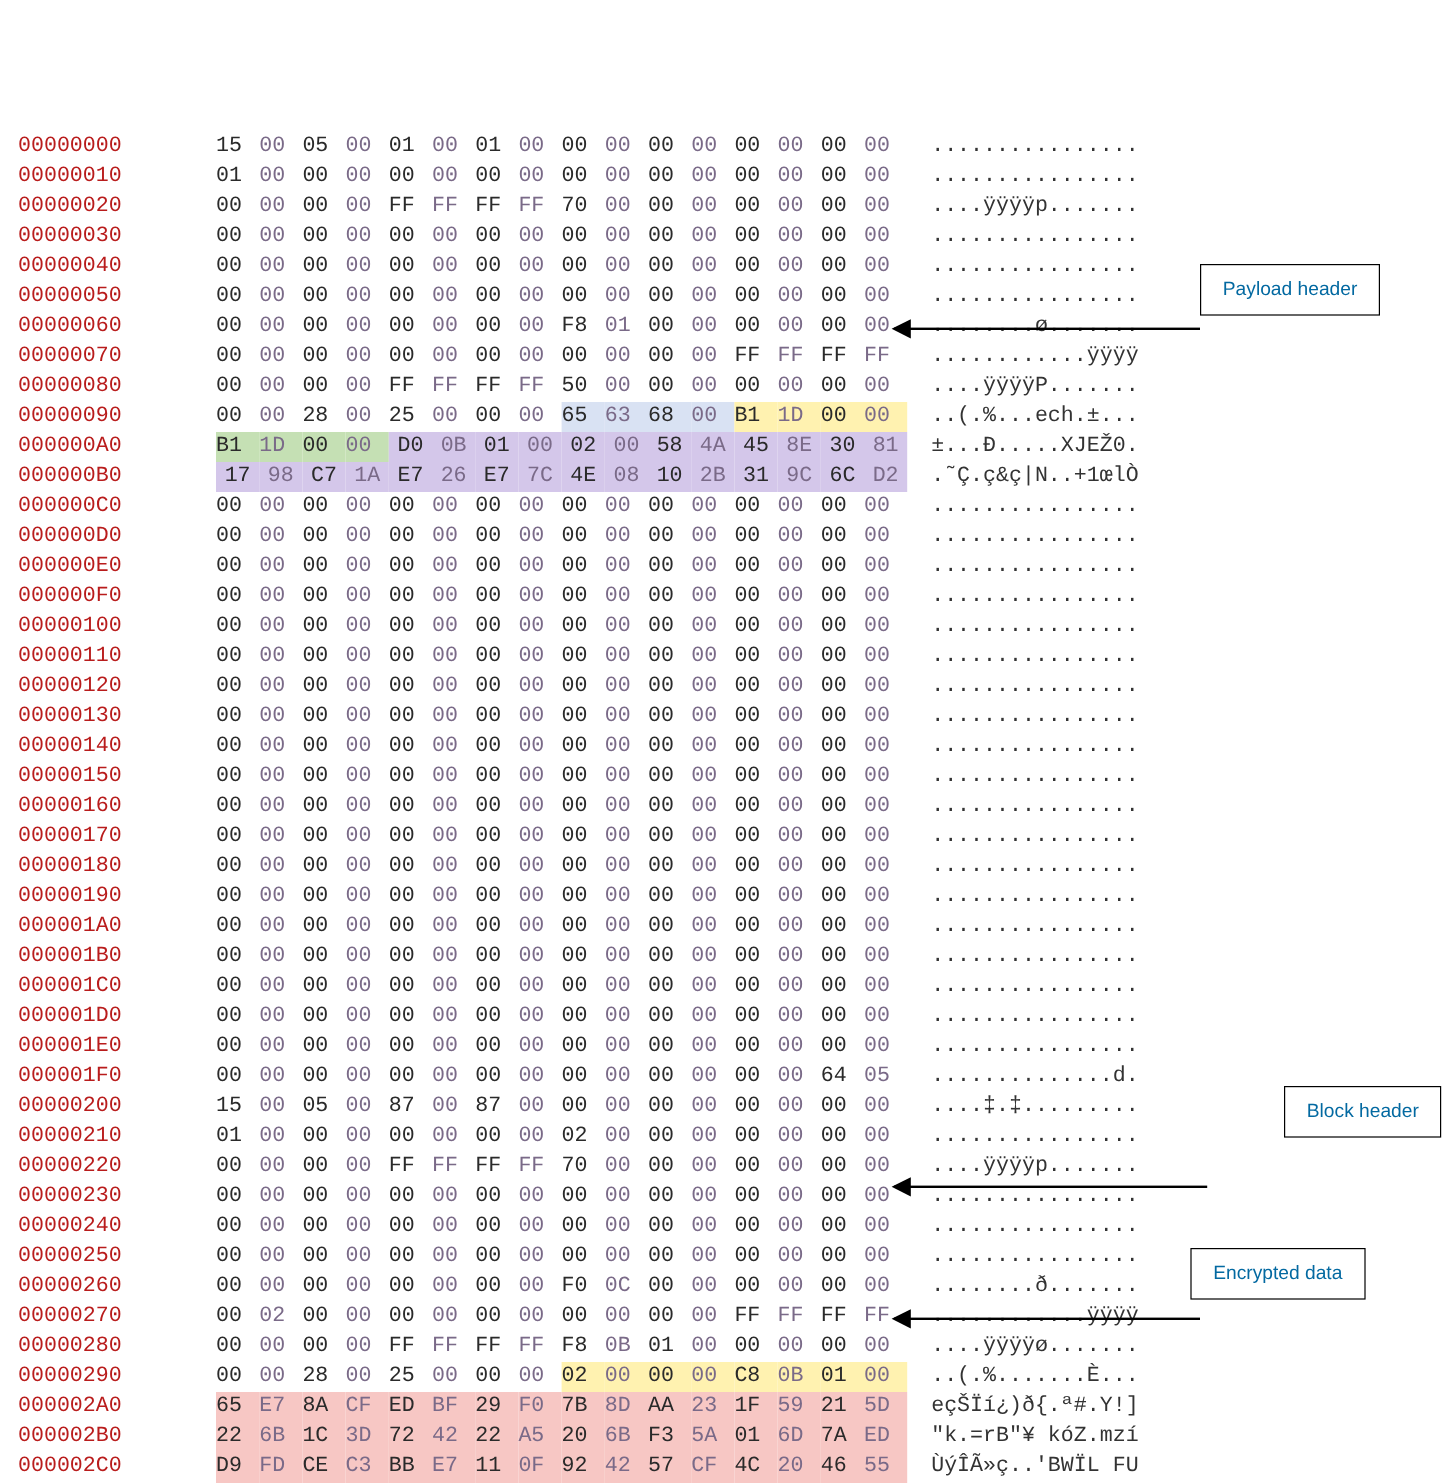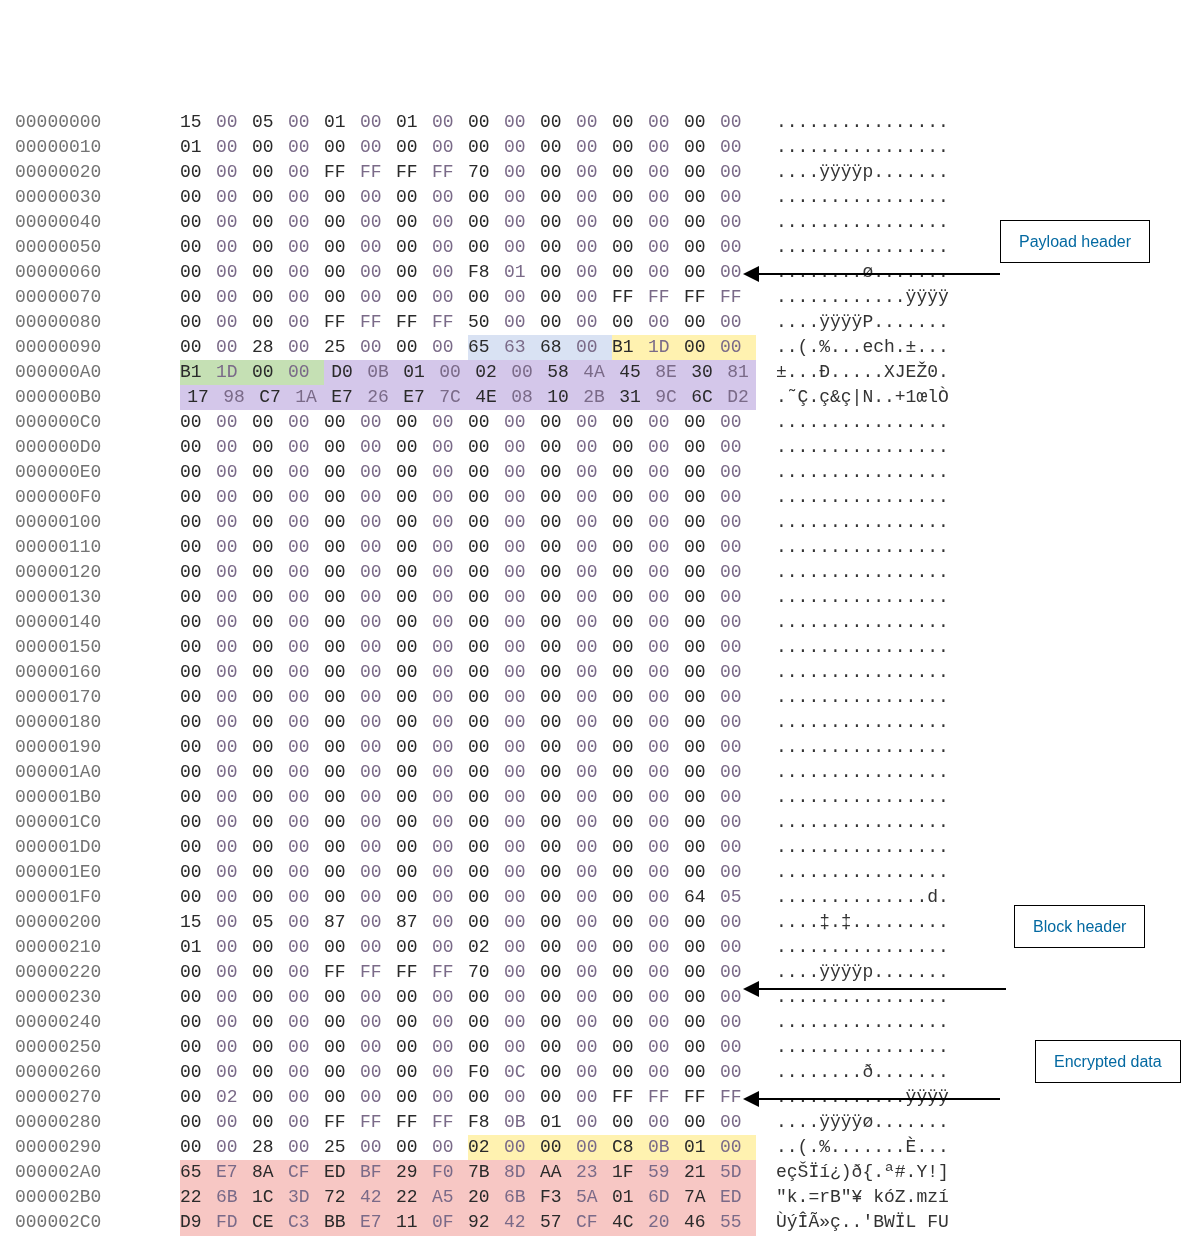--- a/index.html
+++ b/index.html
@@ -8,21 +8,21 @@
     background: #fff;
     font-family: Consolas, "Courier New", monospace;
     font-size: 18px;
     line-height: 25px;
     white-space: pre;
     position: relative;
     width: 1202px;
     box-sizing: border-box;
   }
   .row { display: flex; }
-  .offset { color: #737373; width: 165px; flex: none; }
+  .offset { color: #b91c1c; width: 165px; flex: none; }
   .hexcell { display: inline-block; width: 36px; text-align: left; }
   .c0 { color: #2a2a2a; }   
   .c1 { color: #7a6a88; }   
   .ascii { margin-left: 20px; color: #333; font-family: Consolas,"Courier New",monospace; }
 
   
   .hl-blue   { background: #d9e2f3; }
   .hl-yellow { background: #fff2b0; }
   .hl-green  { background: #c5e0b4; }
   .hl-purple { background: #d4c7ea; text-align: center; }
@@ -58,20 +58,20 @@
 <body>
 
 
 
 <div id="hexview"><div class="row"><span class="offset">00000000</span><span><span class="hexcell c0">15</span><span class="hexcell c1">00</span><span class="hexcell c0">05</span><span class="hexcell c1">00</span><span class="hexcell c0">01</span><span class="hexcell c1">00</span><span class="hexcell c0">01</span><span class="hexcell c1">00</span><span class="hexcell c0">00</span><span class="hexcell c1">00</span><span class="hexcell c0">00</span><span class="hexcell c1">00</span><span class="hexcell c0">00</span><span class="hexcell c1">00</span><span class="hexcell c0">00</span><span class="hexcell c1">00</span></span><span class="ascii">................</span></div><div class="row"><span class="offset">00000010</span><span><span class="hexcell c0">01</span><span class="hexcell c1">00</span><span class="hexcell c0">00</span><span class="hexcell c1">00</span><span class="hexcell c0">00</span><span class="hexcell c1">00</span><span class="hexcell c0">00</span><span class="hexcell c1">00</span><span class="hexcell c0">00</span><span class="hexcell c1">00</span><span class="hexcell c0">00</span><span class="hexcell c1">00</span><span class="hexcell c0">00</span><span class="hexcell c1">00</span><span class="hexcell c0">00</span><span class="hexcell c1">00</span></span><span class="ascii">................</span></div><div class="row"><span class="offset">00000020</span><span><span class="hexcell c0">00</span><span class="hexcell c1">00</span><span class="hexcell c0">00</span><span class="hexcell c1">00</span><span class="hexcell c0">FF</span><span class="hexcell c1">FF</span><span class="hexcell c0">FF</span><span class="hexcell c1">FF</span><span class="hexcell c0">70</span><span class="hexcell c1">00</span><span class="hexcell c0">00</span><span class="hexcell c1">00</span><span class="hexcell c0">00</span><span class="hexcell c1">00</span><span class="hexcell c0">00</span><span class="hexcell c1">00</span></span><span class="ascii">....ÿÿÿÿp.......</span></div><div class="row"><span class="offset">00000030</span><span><span class="hexcell c0">00</span><span class="hexcell c1">00</span><span class="hexcell c0">00</span><span class="hexcell c1">00</span><span class="hexcell c0">00</span><span class="hexcell c1">00</span><span class="hexcell c0">00</span><span class="hexcell c1">00</span><span class="hexcell c0">00</span><span class="hexcell c1">00</span><span class="hexcell c0">00</span><span class="hexcell c1">00</span><span class="hexcell c0">00</span><span class="hexcell c1">00</span><span class="hexcell c0">00</span><span class="hexcell c1">00</span></span><span class="ascii">................</span></div><div class="row"><span class="offset">00000040</span><span><span class="hexcell c0">00</span><span class="hexcell c1">00</span><span class="hexcell c0">00</span><span class="hexcell c1">00</span><span class="hexcell c0">00</span><span class="hexcell c1">00</span><span class="hexcell c0">00</span><span class="hexcell c1">00</span><span class="hexcell c0">00</span><span class="hexcell c1">00</span><span class="hexcell c0">00</span><span class="hexcell c1">00</span><span class="hexcell c0">00</span><span class="hexcell c1">00</span><span class="hexcell c0">00</span><span class="hexcell c1">00</span></span><span class="ascii">................</span></div><div class="row"><span class="offset">00000050</span><span><span class="hexcell c0">00</span><span class="hexcell c1">00</span><span class="hexcell c0">00</span><span class="hexcell c1">00</span><span class="hexcell c0">00</span><span class="hexcell c1">00</span><span class="hexcell c0">00</span><span class="hexcell c1">00</span><span class="hexcell c0">00</span><span class="hexcell c1">00</span><span class="hexcell c0">00</span><span class="hexcell c1">00</span><span class="hexcell c0">00</span><span class="hexcell c1">00</span><span class="hexcell c0">00</span><span class="hexcell c1">00</span></span><span class="ascii">................</span></div><div class="row"><span class="offset">00000060</span><span><span class="hexcell c0">00</span><span class="hexcell c1">00</span><span class="hexcell c0">00</span><span class="hexcell c1">00</span><span class="hexcell c0">00</span><span class="hexcell c1">00</span><span class="hexcell c0">00</span><span class="hexcell c1">00</span><span class="hexcell c0">F8</span><span class="hexcell c1">01</span><span class="hexcell c0">00</span><span class="hexcell c1">00</span><span class="hexcell c0">00</span><span class="hexcell c1">00</span><span class="hexcell c0">00</span><span class="hexcell c1">00</span></span><span class="ascii">........ø.......</span></div><div class="row"><span class="offset">00000070</span><span><span class="hexcell c0">00</span><span class="hexcell c1">00</span><span class="hexcell c0">00</span><span class="hexcell c1">00</span><span class="hexcell c0">00</span><span class="hexcell c1">00</span><span class="hexcell c0">00</span><span class="hexcell c1">00</span><span class="hexcell c0">00</span><span class="hexcell c1">00</span><span class="hexcell c0">00</span><span class="hexcell c1">00</span><span class="hexcell c0">FF</span><span class="hexcell c1">FF</span><span class="hexcell c0">FF</span><span class="hexcell c1">FF</span></span><span class="ascii">............ÿÿÿÿ</span></div><div class="row"><span class="offset">00000080</span><span><span class="hexcell c0">00</span><span class="hexcell c1">00</span><span class="hexcell c0">00</span><span class="hexcell c1">00</span><span class="hexcell c0">FF</span><span class="hexcell c1">FF</span><span class="hexcell c0">FF</span><span class="hexcell c1">FF</span><span class="hexcell c0">50</span><span class="hexcell c1">00</span><span class="hexcell c0">00</span><span class="hexcell c1">00</span><span class="hexcell c0">00</span><span class="hexcell c1">00</span><span class="hexcell c0">00</span><span class="hexcell c1">00</span></span><span class="ascii">....ÿÿÿÿP.......</span></div><div class="row"><span class="offset">00000090</span><span><span class="hexcell c0">00</span><span class="hexcell c1">00</span><span class="hexcell c0">28</span><span class="hexcell c1">00</span><span class="hexcell c0">25</span><span class="hexcell c1">00</span><span class="hexcell c0">00</span><span class="hexcell c1">00</span><span class="hexcell c0 hl-blue">65</span><span class="hexcell c1 hl-blue">63</span><span class="hexcell c0 hl-blue">68</span><span class="hexcell c1 hl-blue">00</span><span class="hexcell c0 hl-yellow">B1</span><span class="hexcell c1 hl-yellow">1D</span><span class="hexcell c0 hl-yellow">00</span><span class="hexcell c1 hl-yellow">00</span></span><span class="ascii">..(.%...ech.±...</span></div><div class="row"><span class="offset">000000A0</span><span><span class="hexcell c0 hl-green">B1</span><span class="hexcell c1 hl-green">1D</span><span class="hexcell c0 hl-green">00</span><span class="hexcell c1 hl-green">00</span><span class="hexcell c0 hl-purple">D0</span><span class="hexcell c1 hl-purple">0B</span><span class="hexcell c0 hl-purple">01</span><span class="hexcell c1 hl-purple">00</span><span class="hexcell c0 hl-purple">02</span><span class="hexcell c1 hl-purple">00</span><span class="hexcell c0 hl-purple">58</span><span class="hexcell c1 hl-purple">4A</span><span class="hexcell c0 hl-purple">45</span><span class="hexcell c1 hl-purple">8E</span><span class="hexcell c0 hl-purple">30</span><span class="hexcell c1 hl-purple">81</span></span><span class="ascii">±...Ð.....XJEŽ0.</span></div><div class="row"><span class="offset">000000B0</span><span><span class="hexcell c0 hl-purple">17</span><span class="hexcell c1 hl-purple">98</span><span class="hexcell c0 hl-purple">C7</span><span class="hexcell c1 hl-purple">1A</span><span class="hexcell c0 hl-purple">E7</span><span class="hexcell c1 hl-purple">26</span><span class="hexcell c0 hl-purple">E7</span><span class="hexcell c1 hl-purple">7C</span><span class="hexcell c0 hl-purple">4E</span><span class="hexcell c1 hl-purple">08</span><span class="hexcell c0 hl-purple">10</span><span class="hexcell c1 hl-purple">2B</span><span class="hexcell c0 hl-purple">31</span><span class="hexcell c1 hl-purple">9C</span><span class="hexcell c0 hl-purple">6C</span><span class="hexcell c1 hl-purple">D2</span></span><span class="ascii">.˜Ç.ç&amp;ç|N..+1œlÒ</span></div><div class="row"><span class="offset">000000C0</span><span><span class="hexcell c0">00</span><span class="hexcell c1">00</span><span class="hexcell c0">00</span><span class="hexcell c1">00</span><span class="hexcell c0">00</span><span class="hexcell c1">00</span><span class="hexcell c0">00</span><span class="hexcell c1">00</span><span class="hexcell c0">00</span><span class="hexcell c1">00</span><span class="hexcell c0">00</span><span class="hexcell c1">00</span><span class="hexcell c0">00</span><span class="hexcell c1">00</span><span class="hexcell c0">00</span><span class="hexcell c1">00</span></span><span class="ascii">................</span></div><div class="row"><span class="offset">000000D0</span><span><span class="hexcell c0">00</span><span class="hexcell c1">00</span><span class="hexcell c0">00</span><span class="hexcell c1">00</span><span class="hexcell c0">00</span><span class="hexcell c1">00</span><span class="hexcell c0">00</span><span class="hexcell c1">00</span><span class="hexcell c0">00</span><span class="hexcell c1">00</span><span class="hexcell c0">00</span><span class="hexcell c1">00</span><span class="hexcell c0">00</span><span class="hexcell c1">00</span><span class="hexcell c0">00</span><span class="hexcell c1">00</span></span><span class="ascii">................</span></div><div class="row"><span class="offset">000000E0</span><span><span class="hexcell c0">00</span><span class="hexcell c1">00</span><span class="hexcell c0">00</span><span class="hexcell c1">00</span><span class="hexcell c0">00</span><span class="hexcell c1">00</span><span class="hexcell c0">00</span><span class="hexcell c1">00</span><span class="hexcell c0">00</span><span class="hexcell c1">00</span><span class="hexcell c0">00</span><span class="hexcell c1">00</span><span class="hexcell c0">00</span><span class="hexcell c1">00</span><span class="hexcell c0">00</span><span class="hexcell c1">00</span></span><span class="ascii">................</span></div><div class="row"><span class="offset">000000F0</span><span><span class="hexcell c0">00</span><span class="hexcell c1">00</span><span class="hexcell c0">00</span><span class="hexcell c1">00</span><span class="hexcell c0">00</span><span class="hexcell c1">00</span><span class="hexcell c0">00</span><span class="hexcell c1">00</span><span class="hexcell c0">00</span><span class="hexcell c1">00</span><span class="hexcell c0">00</span><span class="hexcell c1">00</span><span class="hexcell c0">00</span><span class="hexcell c1">00</span><span class="hexcell c0">00</span><span class="hexcell c1">00</span></span><span class="ascii">................</span></div><div class="row"><span class="offset">00000100</span><span><span class="hexcell c0">00</span><span class="hexcell c1">00</span><span class="hexcell c0">00</span><span class="hexcell c1">00</span><span class="hexcell c0">00</span><span class="hexcell c1">00</span><span class="hexcell c0">00</span><span class="hexcell c1">00</span><span class="hexcell c0">00</span><span class="hexcell c1">00</span><span class="hexcell c0">00</span><span class="hexcell c1">00</span><span class="hexcell c0">00</span><span class="hexcell c1">00</span><span class="hexcell c0">00</span><span class="hexcell c1">00</span></span><span class="ascii">................</span></div><div class="row"><span class="offset">00000110</span><span><span class="hexcell c0">00</span><span class="hexcell c1">00</span><span class="hexcell c0">00</span><span class="hexcell c1">00</span><span class="hexcell c0">00</span><span class="hexcell c1">00</span><span class="hexcell c0">00</span><span class="hexcell c1">00</span><span class="hexcell c0">00</span><span class="hexcell c1">00</span><span class="hexcell c0">00</span><span class="hexcell c1">00</span><span class="hexcell c0">00</span><span class="hexcell c1">00</span><span class="hexcell c0">00</span><span class="hexcell c1">00</span></span><span class="ascii">................</span></div><div class="row"><span class="offset">00000120</span><span><span class="hexcell c0">00</span><span class="hexcell c1">00</span><span class="hexcell c0">00</span><span class="hexcell c1">00</span><span class="hexcell c0">00</span><span class="hexcell c1">00</span><span class="hexcell c0">00</span><span class="hexcell c1">00</span><span class="hexcell c0">00</span><span class="hexcell c1">00</span><span class="hexcell c0">00</span><span class="hexcell c1">00</span><span class="hexcell c0">00</span><span class="hexcell c1">00</span><span class="hexcell c0">00</span><span class="hexcell c1">00</span></span><span class="ascii">................</span></div><div class="row"><span class="offset">00000130</span><span><span class="hexcell c0">00</span><span class="hexcell c1">00</span><span class="hexcell c0">00</span><span class="hexcell c1">00</span><span class="hexcell c0">00</span><span class="hexcell c1">00</span><span class="hexcell c0">00</span><span class="hexcell c1">00</span><span class="hexcell c0">00</span><span class="hexcell c1">00</span><span class="hexcell c0">00</span><span class="hexcell c1">00</span><span class="hexcell c0">00</span><span class="hexcell c1">00</span><span class="hexcell c0">00</span><span class="hexcell c1">00</span></span><span class="ascii">................</span></div><div class="row"><span class="offset">00000140</span><span><span class="hexcell c0">00</span><span class="hexcell c1">00</span><span class="hexcell c0">00</span><span class="hexcell c1">00</span><span class="hexcell c0">00</span><span class="hexcell c1">00</span><span class="hexcell c0">00</span><span class="hexcell c1">00</span><span class="hexcell c0">00</span><span class="hexcell c1">00</span><span class="hexcell c0">00</span><span class="hexcell c1">00</span><span class="hexcell c0">00</span><span class="hexcell c1">00</span><span class="hexcell c0">00</span><span class="hexcell c1">00</span></span><span class="ascii">................</span></div><div class="row"><span class="offset">00000150</span><span><span class="hexcell c0">00</span><span class="hexcell c1">00</span><span class="hexcell c0">00</span><span class="hexcell c1">00</span><span class="hexcell c0">00</span><span class="hexcell c1">00</span><span class="hexcell c0">00</span><span class="hexcell c1">00</span><span class="hexcell c0">00</span><span class="hexcell c1">00</span><span class="hexcell c0">00</span><span class="hexcell c1">00</span><span class="hexcell c0">00</span><span class="hexcell c1">00</span><span class="hexcell c0">00</span><span class="hexcell c1">00</span></span><span class="ascii">................</span></div><div class="row"><span class="offset">00000160</span><span><span class="hexcell c0">00</span><span class="hexcell c1">00</span><span class="hexcell c0">00</span><span class="hexcell c1">00</span><span class="hexcell c0">00</span><span class="hexcell c1">00</span><span class="hexcell c0">00</span><span class="hexcell c1">00</span><span class="hexcell c0">00</span><span class="hexcell c1">00</span><span class="hexcell c0">00</span><span class="hexcell c1">00</span><span class="hexcell c0">00</span><span class="hexcell c1">00</span><span class="hexcell c0">00</span><span class="hexcell c1">00</span></span><span class="ascii">................</span></div><div class="row"><span class="offset">00000170</span><span><span class="hexcell c0">00</span><span class="hexcell c1">00</span><span class="hexcell c0">00</span><span class="hexcell c1">00</span><span class="hexcell c0">00</span><span class="hexcell c1">00</span><span class="hexcell c0">00</span><span class="hexcell c1">00</span><span class="hexcell c0">00</span><span class="hexcell c1">00</span><span class="hexcell c0">00</span><span class="hexcell c1">00</span><span class="hexcell c0">00</span><span class="hexcell c1">00</span><span class="hexcell c0">00</span><span class="hexcell c1">00</span></span><span class="ascii">................</span></div><div class="row"><span class="offset">00000180</span><span><span class="hexcell c0">00</span><span class="hexcell c1">00</span><span class="hexcell c0">00</span><span class="hexcell c1">00</span><span class="hexcell c0">00</span><span class="hexcell c1">00</span><span class="hexcell c0">00</span><span class="hexcell c1">00</span><span class="hexcell c0">00</span><span class="hexcell c1">00</span><span class="hexcell c0">00</span><span class="hexcell c1">00</span><span class="hexcell c0">00</span><span class="hexcell c1">00</span><span class="hexcell c0">00</span><span class="hexcell c1">00</span></span><span class="ascii">................</span></div><div class="row"><span class="offset">00000190</span><span><span class="hexcell c0">00</span><span class="hexcell c1">00</span><span class="hexcell c0">00</span><span class="hexcell c1">00</span><span class="hexcell c0">00</span><span class="hexcell c1">00</span><span class="hexcell c0">00</span><span class="hexcell c1">00</span><span class="hexcell c0">00</span><span class="hexcell c1">00</span><span class="hexcell c0">00</span><span class="hexcell c1">00</span><span class="hexcell c0">00</span><span class="hexcell c1">00</span><span class="hexcell c0">00</span><span class="hexcell c1">00</span></span><span class="ascii">................</span></div><div class="row"><span class="offset">000001A0</span><span><span class="hexcell c0">00</span><span class="hexcell c1">00</span><span class="hexcell c0">00</span><span class="hexcell c1">00</span><span class="hexcell c0">00</span><span class="hexcell c1">00</span><span class="hexcell c0">00</span><span class="hexcell c1">00</span><span class="hexcell c0">00</span><span class="hexcell c1">00</span><span class="hexcell c0">00</span><span class="hexcell c1">00</span><span class="hexcell c0">00</span><span class="hexcell c1">00</span><span class="hexcell c0">00</span><span class="hexcell c1">00</span></span><span class="ascii">................</span></div><div class="row"><span class="offset">000001B0</span><span><span class="hexcell c0">00</span><span class="hexcell c1">00</span><span class="hexcell c0">00</span><span class="hexcell c1">00</span><span class="hexcell c0">00</span><span class="hexcell c1">00</span><span class="hexcell c0">00</span><span class="hexcell c1">00</span><span class="hexcell c0">00</span><span class="hexcell c1">00</span><span class="hexcell c0">00</span><span class="hexcell c1">00</span><span class="hexcell c0">00</span><span class="hexcell c1">00</span><span class="hexcell c0">00</span><span class="hexcell c1">00</span></span><span class="ascii">................</span></div><div class="row"><span class="offset">000001C0</span><span><span class="hexcell c0">00</span><span class="hexcell c1">00</span><span class="hexcell c0">00</span><span class="hexcell c1">00</span><span class="hexcell c0">00</span><span class="hexcell c1">00</span><span class="hexcell c0">00</span><span class="hexcell c1">00</span><span class="hexcell c0">00</span><span class="hexcell c1">00</span><span class="hexcell c0">00</span><span class="hexcell c1">00</span><span class="hexcell c0">00</span><span class="hexcell c1">00</span><span class="hexcell c0">00</span><span class="hexcell c1">00</span></span><span class="ascii">................</span></div><div class="row"><span class="offset">000001D0</span><span><span class="hexcell c0">00</span><span class="hexcell c1">00</span><span class="hexcell c0">00</span><span class="hexcell c1">00</span><span class="hexcell c0">00</span><span class="hexcell c1">00</span><span class="hexcell c0">00</span><span class="hexcell c1">00</span><span class="hexcell c0">00</span><span class="hexcell c1">00</span><span class="hexcell c0">00</span><span class="hexcell c1">00</span><span class="hexcell c0">00</span><span class="hexcell c1">00</span><span class="hexcell c0">00</span><span class="hexcell c1">00</span></span><span class="ascii">................</span></div><div class="row"><span class="offset">000001E0</span><span><span class="hexcell c0">00</span><span class="hexcell c1">00</span><span class="hexcell c0">00</span><span class="hexcell c1">00</span><span class="hexcell c0">00</span><span class="hexcell c1">00</span><span class="hexcell c0">00</span><span class="hexcell c1">00</span><span class="hexcell c0">00</span><span class="hexcell c1">00</span><span class="hexcell c0">00</span><span class="hexcell c1">00</span><span class="hexcell c0">00</span><span class="hexcell c1">00</span><span class="hexcell c0">00</span><span class="hexcell c1">00</span></span><span class="ascii">................</span></div><div class="row"><span class="offset">000001F0</span><span><span class="hexcell c0">00</span><span class="hexcell c1">00</span><span class="hexcell c0">00</span><span class="hexcell c1">00</span><span class="hexcell c0">00</span><span class="hexcell c1">00</span><span class="hexcell c0">00</span><span class="hexcell c1">00</span><span class="hexcell c0">00</span><span class="hexcell c1">00</span><span class="hexcell c0">00</span><span class="hexcell c1">00</span><span class="hexcell c0">00</span><span class="hexcell c1">00</span><span class="hexcell c0">64</span><span class="hexcell c1">05</span></span><span class="ascii">..............d.</span></div><div class="row"><span class="offset">00000200</span><span><span class="hexcell c0">15</span><span class="hexcell c1">00</span><span class="hexcell c0">05</span><span class="hexcell c1">00</span><span class="hexcell c0">87</span><span class="hexcell c1">00</span><span class="hexcell c0">87</span><span class="hexcell c1">00</span><span class="hexcell c0">00</span><span class="hexcell c1">00</span><span class="hexcell c0">00</span><span class="hexcell c1">00</span><span class="hexcell c0">00</span><span class="hexcell c1">00</span><span class="hexcell c0">00</span><span class="hexcell c1">00</span></span><span class="ascii">....‡.‡.........</span></div><div class="row"><span class="offset">00000210</span><span><span class="hexcell c0">01</span><span class="hexcell c1">00</span><span class="hexcell c0">00</span><span class="hexcell c1">00</span><span class="hexcell c0">00</span><span class="hexcell c1">00</span><span class="hexcell c0">00</span><span class="hexcell c1">00</span><span class="hexcell c0">02</span><span class="hexcell c1">00</span><span class="hexcell c0">00</span><span class="hexcell c1">00</span><span class="hexcell c0">00</span><span class="hexcell c1">00</span><span class="hexcell c0">00</span><span class="hexcell c1">00</span></span><span class="ascii">................</span></div><div class="row"><span class="offset">00000220</span><span><span class="hexcell c0">00</span><span class="hexcell c1">00</span><span class="hexcell c0">00</span><span class="hexcell c1">00</span><span class="hexcell c0">FF</span><span class="hexcell c1">FF</span><span class="hexcell c0">FF</span><span class="hexcell c1">FF</span><span class="hexcell c0">70</span><span class="hexcell c1">00</span><span class="hexcell c0">00</span><span class="hexcell c1">00</span><span class="hexcell c0">00</span><span class="hexcell c1">00</span><span class="hexcell c0">00</span><span class="hexcell c1">00</span></span><span class="ascii">....ÿÿÿÿp.......</span></div><div class="row"><span class="offset">00000230</span><span><span class="hexcell c0">00</span><span class="hexcell c1">00</span><span class="hexcell c0">00</span><span class="hexcell c1">00</span><span class="hexcell c0">00</span><span class="hexcell c1">00</span><span class="hexcell c0">00</span><span class="hexcell c1">00</span><span class="hexcell c0">00</span><span class="hexcell c1">00</span><span class="hexcell c0">00</span><span class="hexcell c1">00</span><span class="hexcell c0">00</span><span class="hexcell c1">00</span><span class="hexcell c0">00</span><span class="hexcell c1">00</span></span><span class="ascii">................</span></div><div class="row"><span class="offset">00000240</span><span><span class="hexcell c0">00</span><span class="hexcell c1">00</span><span class="hexcell c0">00</span><span class="hexcell c1">00</span><span class="hexcell c0">00</span><span class="hexcell c1">00</span><span class="hexcell c0">00</span><span class="hexcell c1">00</span><span class="hexcell c0">00</span><span class="hexcell c1">00</span><span class="hexcell c0">00</span><span class="hexcell c1">00</span><span class="hexcell c0">00</span><span class="hexcell c1">00</span><span class="hexcell c0">00</span><span class="hexcell c1">00</span></span><span class="ascii">................</span></div><div class="row"><span class="offset">00000250</span><span><span class="hexcell c0">00</span><span class="hexcell c1">00</span><span class="hexcell c0">00</span><span class="hexcell c1">00</span><span class="hexcell c0">00</span><span class="hexcell c1">00</span><span class="hexcell c0">00</span><span class="hexcell c1">00</span><span class="hexcell c0">00</span><span class="hexcell c1">00</span><span class="hexcell c0">00</span><span class="hexcell c1">00</span><span class="hexcell c0">00</span><span class="hexcell c1">00</span><span class="hexcell c0">00</span><span class="hexcell c1">00</span></span><span class="ascii">................</span></div><div class="row"><span class="offset">00000260</span><span><span class="hexcell c0">00</span><span class="hexcell c1">00</span><span class="hexcell c0">00</span><span class="hexcell c1">00</span><span class="hexcell c0">00</span><span class="hexcell c1">00</span><span class="hexcell c0">00</span><span class="hexcell c1">00</span><span class="hexcell c0">F0</span><span class="hexcell c1">0C</span><span class="hexcell c0">00</span><span class="hexcell c1">00</span><span class="hexcell c0">00</span><span class="hexcell c1">00</span><span class="hexcell c0">00</span><span class="hexcell c1">00</span></span><span class="ascii">........ð.......</span></div><div class="row"><span class="offset">00000270</span><span><span class="hexcell c0">00</span><span class="hexcell c1">02</span><span class="hexcell c0">00</span><span class="hexcell c1">00</span><span class="hexcell c0">00</span><span class="hexcell c1">00</span><span class="hexcell c0">00</span><span class="hexcell c1">00</span><span class="hexcell c0">00</span><span class="hexcell c1">00</span><span class="hexcell c0">00</span><span class="hexcell c1">00</span><span class="hexcell c0">FF</span><span class="hexcell c1">FF</span><span class="hexcell c0">FF</span><span class="hexcell c1">FF</span></span><span class="ascii">............ÿÿÿÿ</span></div><div class="row"><span class="offset">00000280</span><span><span class="hexcell c0">00</span><span class="hexcell c1">00</span><span class="hexcell c0">00</span><span class="hexcell c1">00</span><span class="hexcell c0">FF</span><span class="hexcell c1">FF</span><span class="hexcell c0">FF</span><span class="hexcell c1">FF</span><span class="hexcell c0">F8</span><span class="hexcell c1">0B</span><span class="hexcell c0">01</span><span class="hexcell c1">00</span><span class="hexcell c0">00</span><span class="hexcell c1">00</span><span class="hexcell c0">00</span><span class="hexcell c1">00</span></span><span class="ascii">....ÿÿÿÿø.......</span></div><div class="row"><span class="offset">00000290</span><span><span class="hexcell c0">00</span><span class="hexcell c1">00</span><span class="hexcell c0">28</span><span class="hexcell c1">00</span><span class="hexcell c0">25</span><span class="hexcell c1">00</span><span class="hexcell c0">00</span><span class="hexcell c1">00</span><span class="hexcell c0 hl-yellow">02</span><span class="hexcell c1 hl-yellow">00</span><span class="hexcell c0 hl-yellow">00</span><span class="hexcell c1 hl-yellow">00</span><span class="hexcell c0 hl-yellow">C8</span><span class="hexcell c1 hl-yellow">0B</span><span class="hexcell c0 hl-yellow">01</span><span class="hexcell c1 hl-yellow">00</span></span><span class="ascii">..(.%.......È...</span></div><div class="row"><span class="offset">000002A0</span><span><span class="hexcell c0 hl-red">65</span><span class="hexcell c1 hl-red">E7</span><span class="hexcell c0 hl-red">8A</span><span class="hexcell c1 hl-red">CF</span><span class="hexcell c0 hl-red">ED</span><span class="hexcell c1 hl-red">BF</span><span class="hexcell c0 hl-red">29</span><span class="hexcell c1 hl-red">F0</span><span class="hexcell c0 hl-red">7B</span><span class="hexcell c1 hl-red">8D</span><span class="hexcell c0 hl-red">AA</span><span class="hexcell c1 hl-red">23</span><span class="hexcell c0 hl-red">1F</span><span class="hexcell c1 hl-red">59</span><span class="hexcell c0 hl-red">21</span><span class="hexcell c1 hl-red">5D</span></span><span class="ascii">eçŠÏí¿)ð{.ª#.Y!]</span></div><div class="row"><span class="offset">000002B0</span><span><span class="hexcell c0 hl-red">22</span><span class="hexcell c1 hl-red">6B</span><span class="hexcell c0 hl-red">1C</span><span class="hexcell c1 hl-red">3D</span><span class="hexcell c0 hl-red">72</span><span class="hexcell c1 hl-red">42</span><span class="hexcell c0 hl-red">22</span><span class="hexcell c1 hl-red">A5</span><span class="hexcell c0 hl-red">20</span><span class="hexcell c1 hl-red">6B</span><span class="hexcell c0 hl-red">F3</span><span class="hexcell c1 hl-red">5A</span><span class="hexcell c0 hl-red">01</span><span class="hexcell c1 hl-red">6D</span><span class="hexcell c0 hl-red">7A</span><span class="hexcell c1 hl-red">ED</span></span><span class="ascii">"k.=rB"¥ kóZ.mzí</span></div><div class="row"><span class="offset">000002C0</span><span><span class="hexcell c0 hl-red">D9</span><span class="hexcell c1 hl-red">FD</span><span class="hexcell c0 hl-red">CE</span><span class="hexcell c1 hl-red">C3</span><span class="hexcell c0 hl-red">BB</span><span class="hexcell c1 hl-red">E7</span><span class="hexcell c0 hl-red">11</span><span class="hexcell c1 hl-red">0F</span><span class="hexcell c0 hl-red">92</span><span class="hexcell c1 hl-red">42</span><span class="hexcell c0 hl-red">57</span><span class="hexcell c1 hl-red">CF</span><span class="hexcell c0 hl-red">4C</span><span class="hexcell c1 hl-red">20</span><span class="hexcell c0 hl-red">46</span><span class="hexcell c1 hl-red">55</span></span><span class="ascii">ÙýÎÃ»ç..'BWÏL FU</span></div><div class="row"><span class="offset">000002D0</span><span><span class="hexcell c0 hl-red">F1</span><span class="hexcell c1 hl-red">85</span><span class="hexcell c0 hl-red">72</span><span class="hexcell c1 hl-red">86</span><span class="hexcell c0 hl-red">4A</span><span class="hexcell c1 hl-red">CA</span><span class="hexcell c0 hl-red">50</span><span class="hexcell c1 hl-red">0A</span><span class="hexcell c0 hl-red">8E</span><span class="hexcell c1 hl-red">24</span><span class="hexcell c0 hl-red">2D</span><span class="hexcell c1 hl-red">83</span><span class="hexcell c0 hl-red">C4</span><span class="hexcell c1 hl-red">46</span><span class="hexcell c0 hl-red">F0</span><span class="hexcell c1 hl-red">00</span></span><span class="ascii">ñ…r†JÊP.Ž$-ƒÄFð.</span></div></div>
 
 
 <div class="callout" style="top:220px; left:1000px;">Payload header</div>
 <div class="arrow" style="top:273px; left:745px; width:255px;"></div>
 
-<div class="callout" style="top:905px; left:1014px;">Block header</div>
+<div class="callout" style="top:905px; left:1070px;">Block header</div>
 <div class="arrow" style="top:988px; left:745px; width:261px;"></div>
 
-<div class="callout" style="top:1040px; left:1035px;">Encrypted data</div>
+<div class="callout" style="top:1040px; left:992px;">Encrypted data</div>
 <div class="arrow" style="top:1098px; left:745px; width:255px;"></div>
 
 
 
 
 </body></html>

